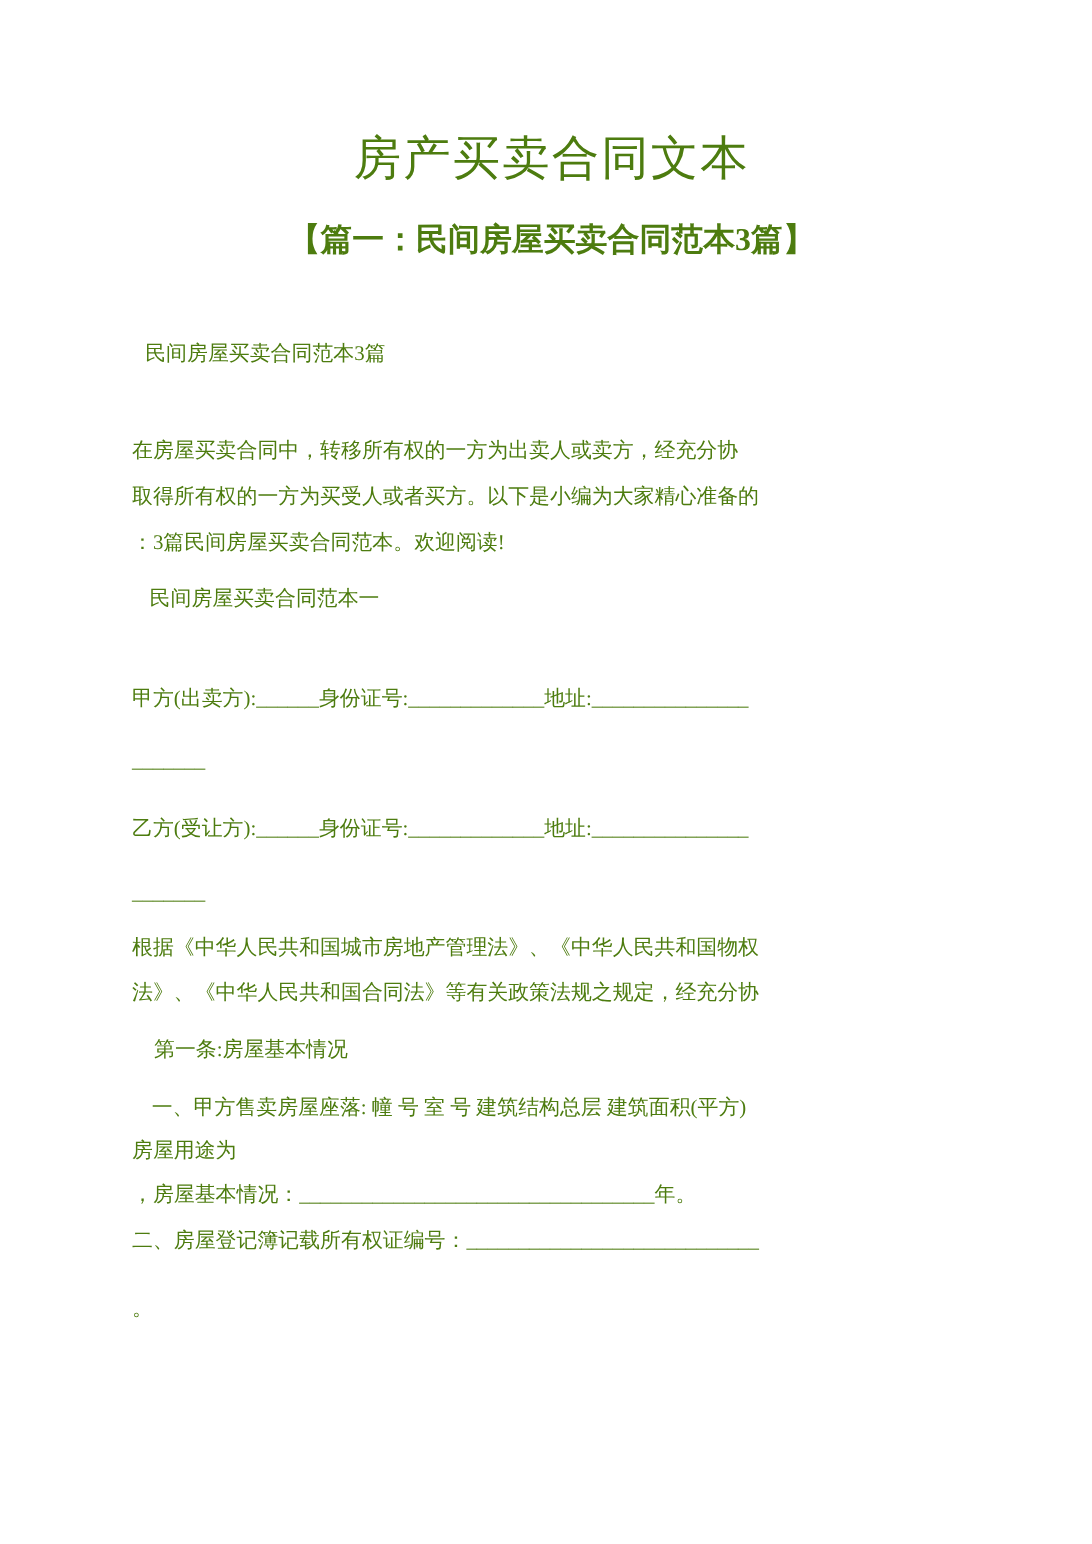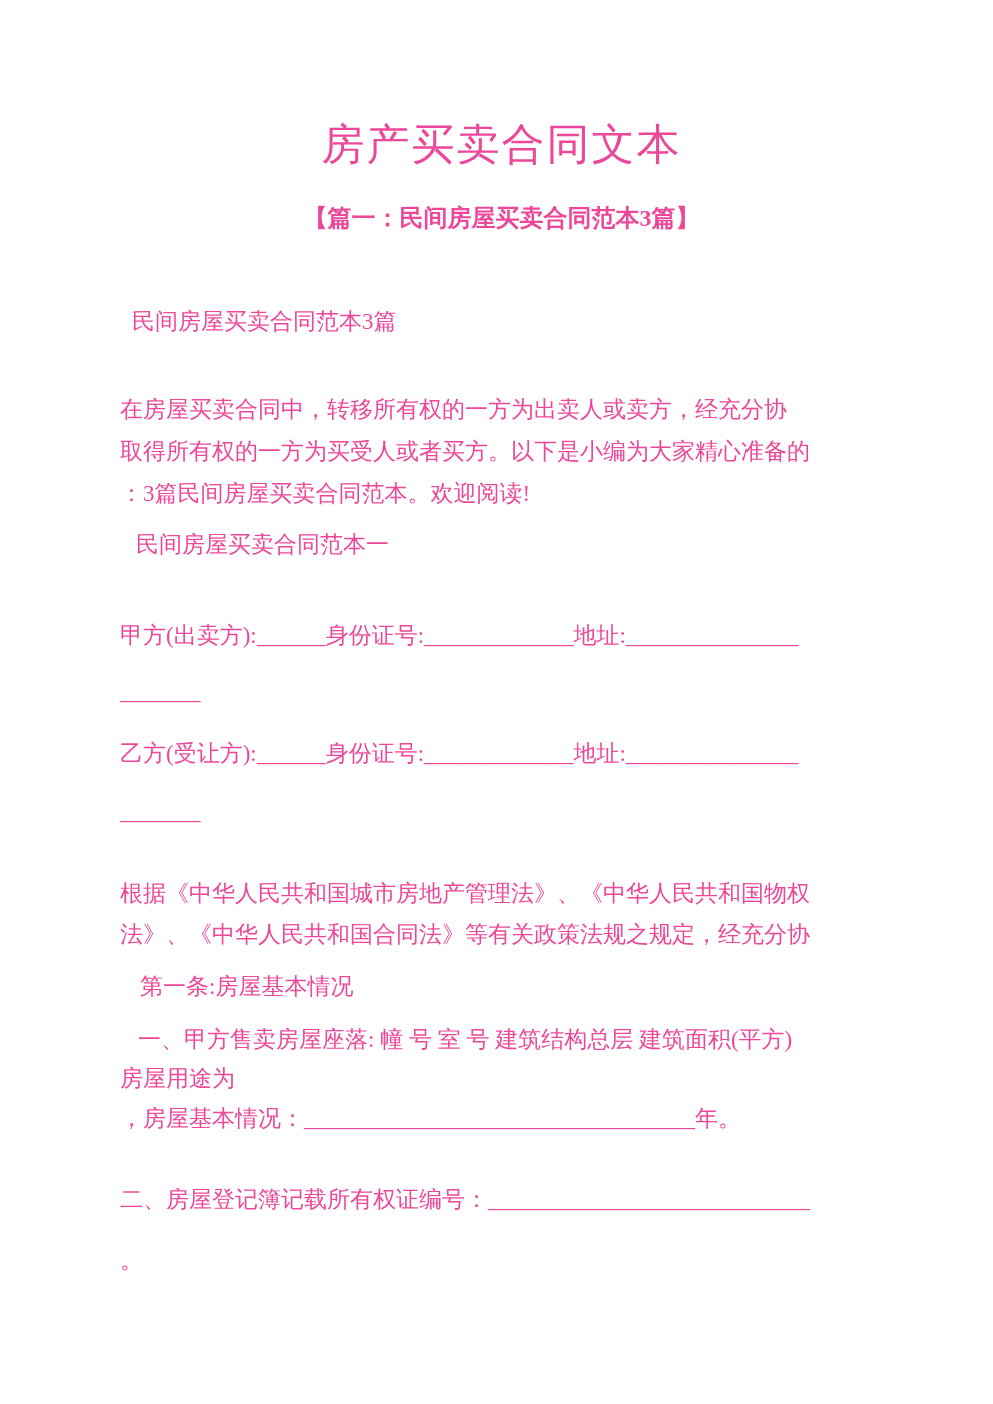--- a/index.html
+++ b/index.html
@@ -5,63 +5,63 @@
   html, body {
     margin: 0;
     padding: 0;
     background: #ffffff;
   }
   .page {
     position: relative;
     width: 993px;
     height: 1404px;
     background: #ffffff;
-    color: #ec4899;
+    color: #4d7c0f;
     font-family: "Liberation Serif", "DejaVu Serif", serif;
     overflow: hidden;
   }
   .content {
     padding: 0 110px 0 120px;
   }
   .doc-title {
     font-size: 43px;
     line-height: 52px;
     font-weight: 500;
     text-align: center;
     letter-spacing: 2px;
     margin: 119px 0 0 0;
   }
   .doc-subtitle {
-    font-size: 24px;
+    font-size: 29px;
     line-height: 40px;
     font-weight: 700;
     text-align: center;
     margin: 27px 0 0 0;
   }
   .para {
-    font-size: 23px;
+    font-size: 19px;
     line-height: 42px;
     font-weight: 400;
     margin: 0;
   }
   .line {
     white-space: nowrap;
   }
   
   .b-list-title   { margin-top: 63px; padding-left: 12px; }
   .b-intro        { margin-top: 46px; }
   .b-sample-title { margin-top: 9px;  padding-left: 16px; }
   .b-party-a      { margin-top: 42px; line-height: 56px; }
   .b-party-b      { margin-top: 5px;  line-height: 58px; }
-  .b-legal        { margin-top: 32px; line-height: 41px; }
+  .b-legal        { margin-top: 0; line-height: 41px; }
   .b-art1-head    { margin-top: 11px; padding-left: 20px; }
   .b-art1-item    { margin-top: 12px; line-height: 39px; }
   .b-art1-item .first { padding-left: 18px; }
   .b-year         { margin-top: 0; }
-  .b-art2         { margin-top: 39px; }
+  .b-art2         { }
   .b-art2-end     { margin-top: 19px; }
 </style>
 </head>
 <body>
 
 <div class="page">
   <div class="content">
 
     <h1 class="doc-title">房产买卖合同文本</h1>
 

